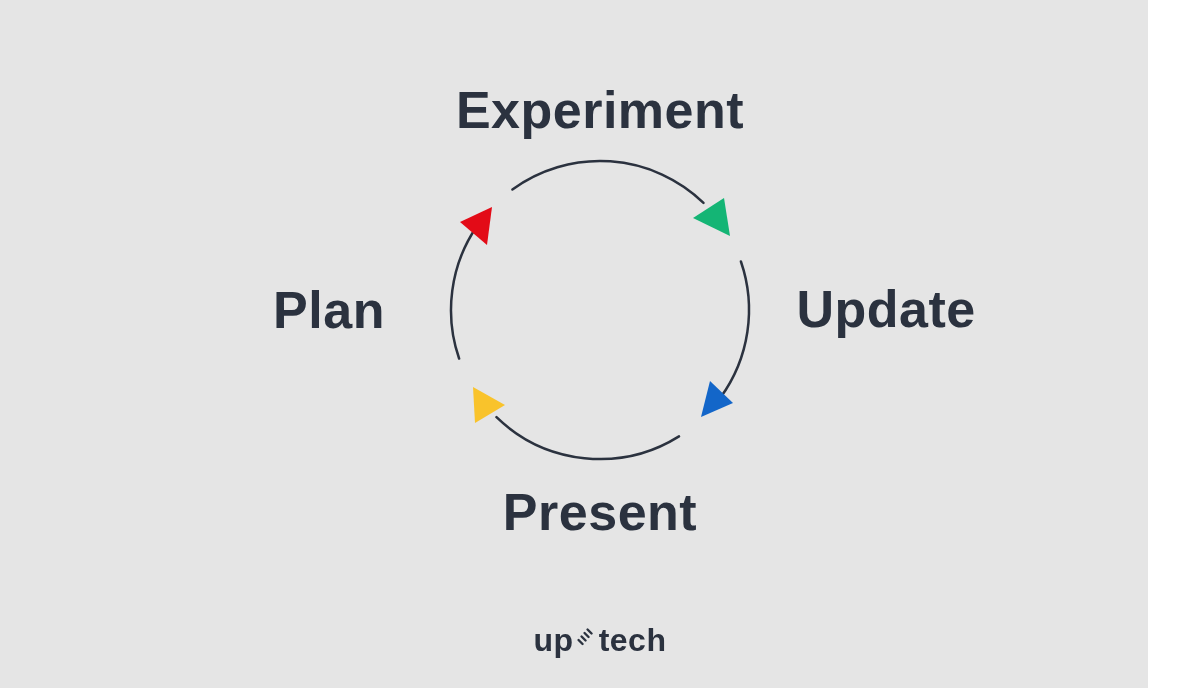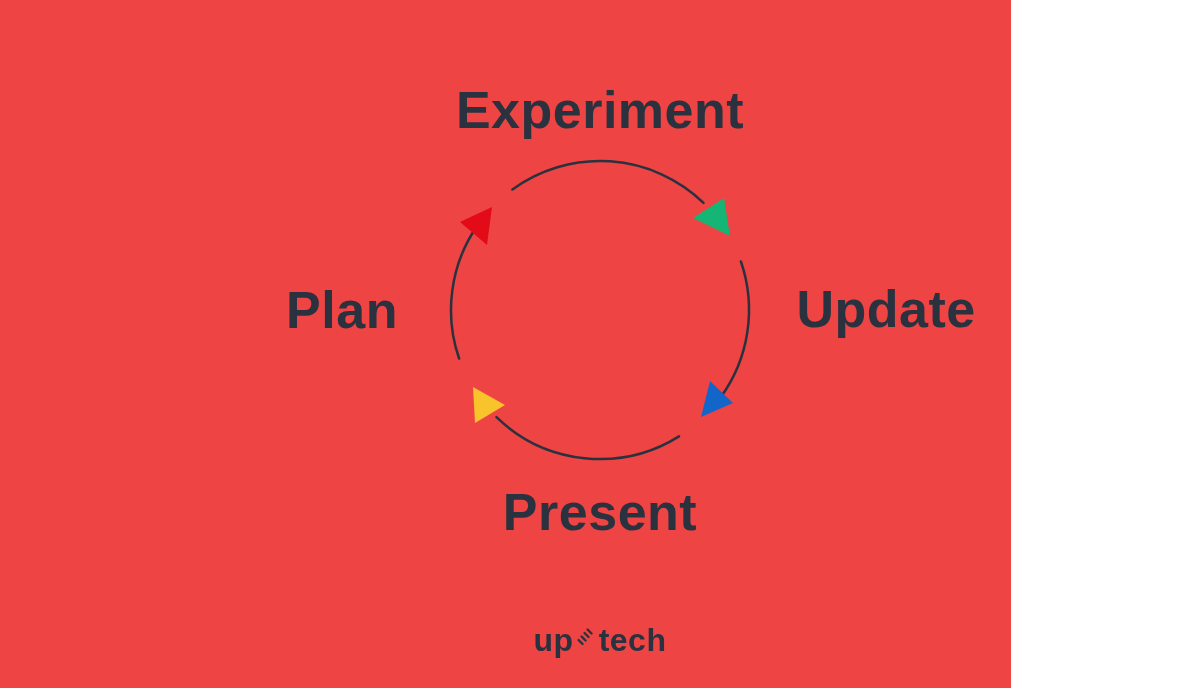--- a/index.html
+++ b/index.html
@@ -1,37 +1,37 @@
 <!DOCTYPE html>
 <html><head>
 <meta charset="utf-8">
 <style>
   html,body{margin:0;padding:0;background:#ffffff;}
   .stage{
     position:relative;
-    width:1011px;height:688px;
-    background:#ef4444;
+    width:1148px;height:688px;
+    background:#e5e5e5;
     overflow:hidden;
     font-family:"Liberation Sans", sans-serif;
   }
   .cycle-svg{position:absolute;left:0;top:0;width:1200px;height:688px;}
   .arc{fill:none;stroke-width:2.5;stroke-linecap:round;}
   .step-label{
     position:absolute;
     transform:translate(-50%,-50%);
     color:#2b323f;
     font-size:52px;
     font-weight:700;
     letter-spacing:0.5px;
     white-space:nowrap;
   }
   .label-top{left:600px;top:110px;}
   .label-right{left:886px;top:309px;}
   .label-bottom{left:600px;top:512px;}
-  .label-left{left:342px;top:310px;}
+  .label-left{left:329px;top:310px;}
   .logo{
     position:absolute;
     left:600px;top:640px;
     transform:translate(-50%,-50%);
     display:flex;
     align-items:center;
     gap:2px;
     color:#2b323f;
     font-size:32px;
     font-weight:700;

